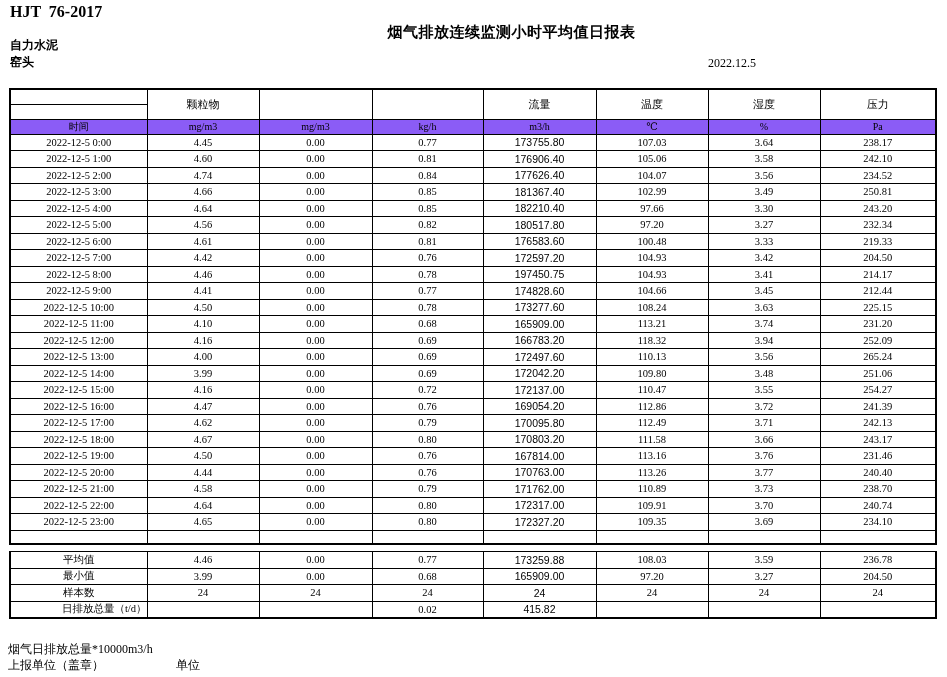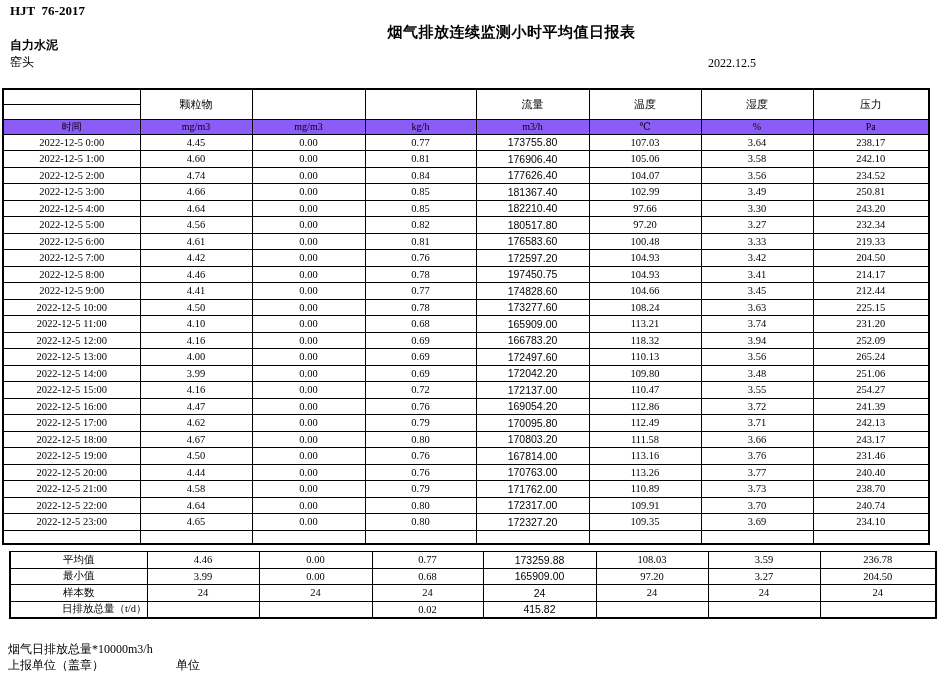--- a/index.html
+++ b/index.html
@@ -2,28 +2,28 @@
 <html><head>
 <meta charset="utf-8">
 <style>
   html,body{margin:0;padding:0;}
   body{
     width:947px;height:677px;background:#ffffff;color:#000;
     font-family:"Liberation Serif","DejaVu Serif",serif;
     position:relative;overflow:hidden;
   }
   .abs{position:absolute;}
-  #hjt-ref{left:10px;top:3px;font-weight:bold;font-size:13px;white-space:pre;}
+  #hjt-ref{left:10px;top:3px;font-weight:bold;font-size:16px;white-space:pre;}
   #report-title{left:0;width:927px;top:23px;text-align:center;font-weight:bold;font-size:15px;letter-spacing:0.5px;padding-left:48px;}
   #company-name{left:10px;top:37px;font-weight:bold;font-size:12px;}
-  #unit-name{left:10px;top:54px;font-weight:normal;font-size:12px;}
+  #unit-name{left:10px;top:54px;font-weight:bold;font-size:12px;}
   #report-date{left:708px;top:56px;font-size:12px;}
 
   table{border-collapse:collapse;table-layout:fixed;width:928px;}
-  #main-table{left:2px;top:88px;border:2px solid #000;}
+  #main-table{left:9px;top:88px;border:2px solid #000;}
   #summary-table{left:9px;top:551px;border:2px solid #000;border-top:1px solid #000;}
   td,th{
     border:1px solid #000;padding:0;margin:0;
     text-align:center;vertical-align:middle;
     font-size:10.5px;font-weight:normal;
     white-space:nowrap;overflow:hidden;
   }
   tr.hdr{height:15px;}
   tr.unit-row{height:15px;}
   tr.unit-row td{background:#8b5cf6;font-size:10px;}

